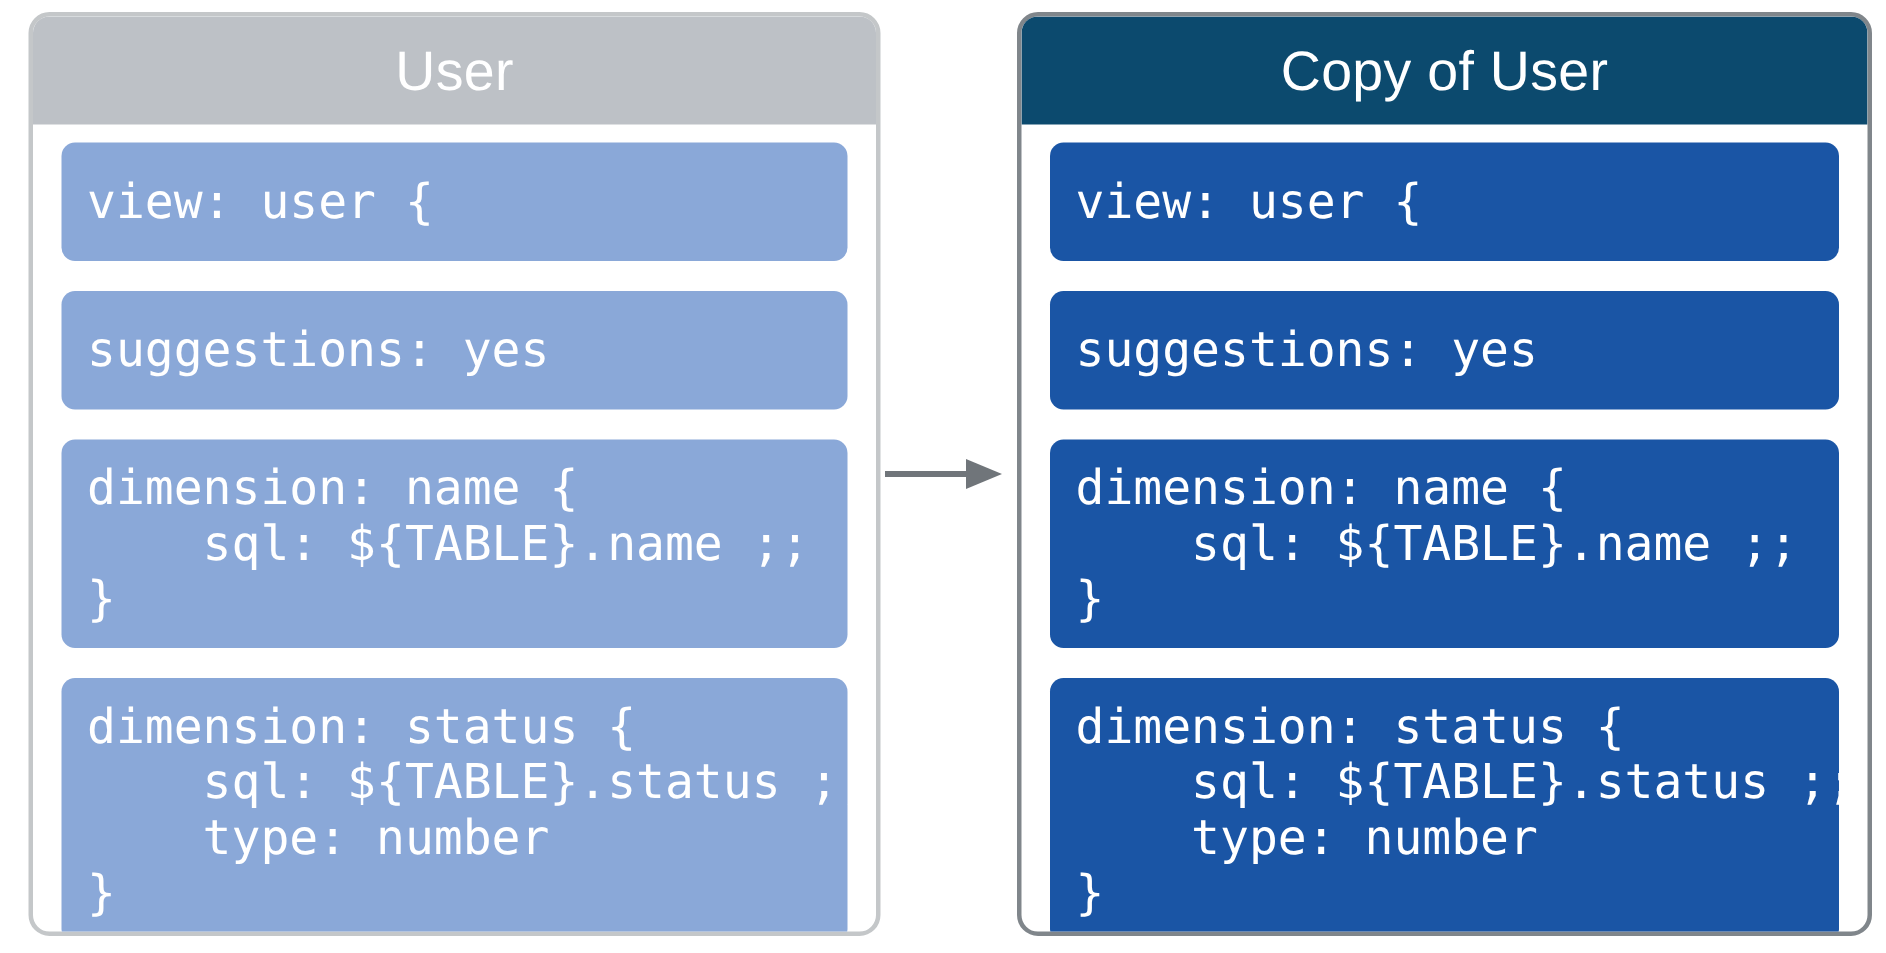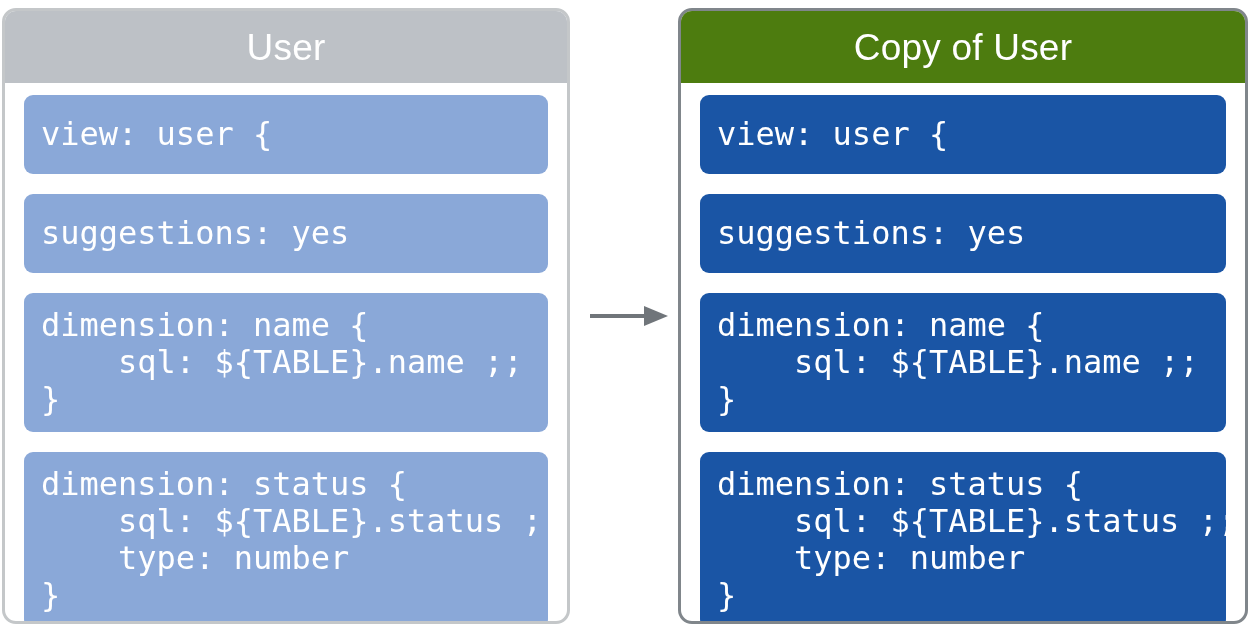--- a/index.html
+++ b/index.html
@@ -21,21 +21,21 @@
 
   
   .panel {
     position: absolute;
     box-sizing: border-box;
     border-radius: 14px;
     background: #ffffff;
     overflow: hidden;
   }
   .panel-source {
-    left: 2px;
+    left: 19px;
     top: 8px;
     width: 568px;
     height: 616px;
     border: 3px solid #c4c7c9;
   }
   .panel-copy {
     left: 678px;
     top: 8px;
     width: 570px;
     height: 616px;
@@ -48,21 +48,21 @@
     align-items: center;
     justify-content: center;
     color: #ffffff;
     font-size: 37px;
     font-weight: 400;
     letter-spacing: 0.2px;
     line-height: 1;
     user-select: none;
   }
   .panel-source .panel-header { background: #bdc1c6; }
-  .panel-copy   .panel-header { background: #4d7c0f; }
+  .panel-copy   .panel-header { background: #0c4a6e; }
 
   .panel-body {
     padding: 12px 19px 16px 19px;
     display: flex;
     flex-direction: column;
     gap: 20px;
     box-sizing: border-box;
   }
 
   

